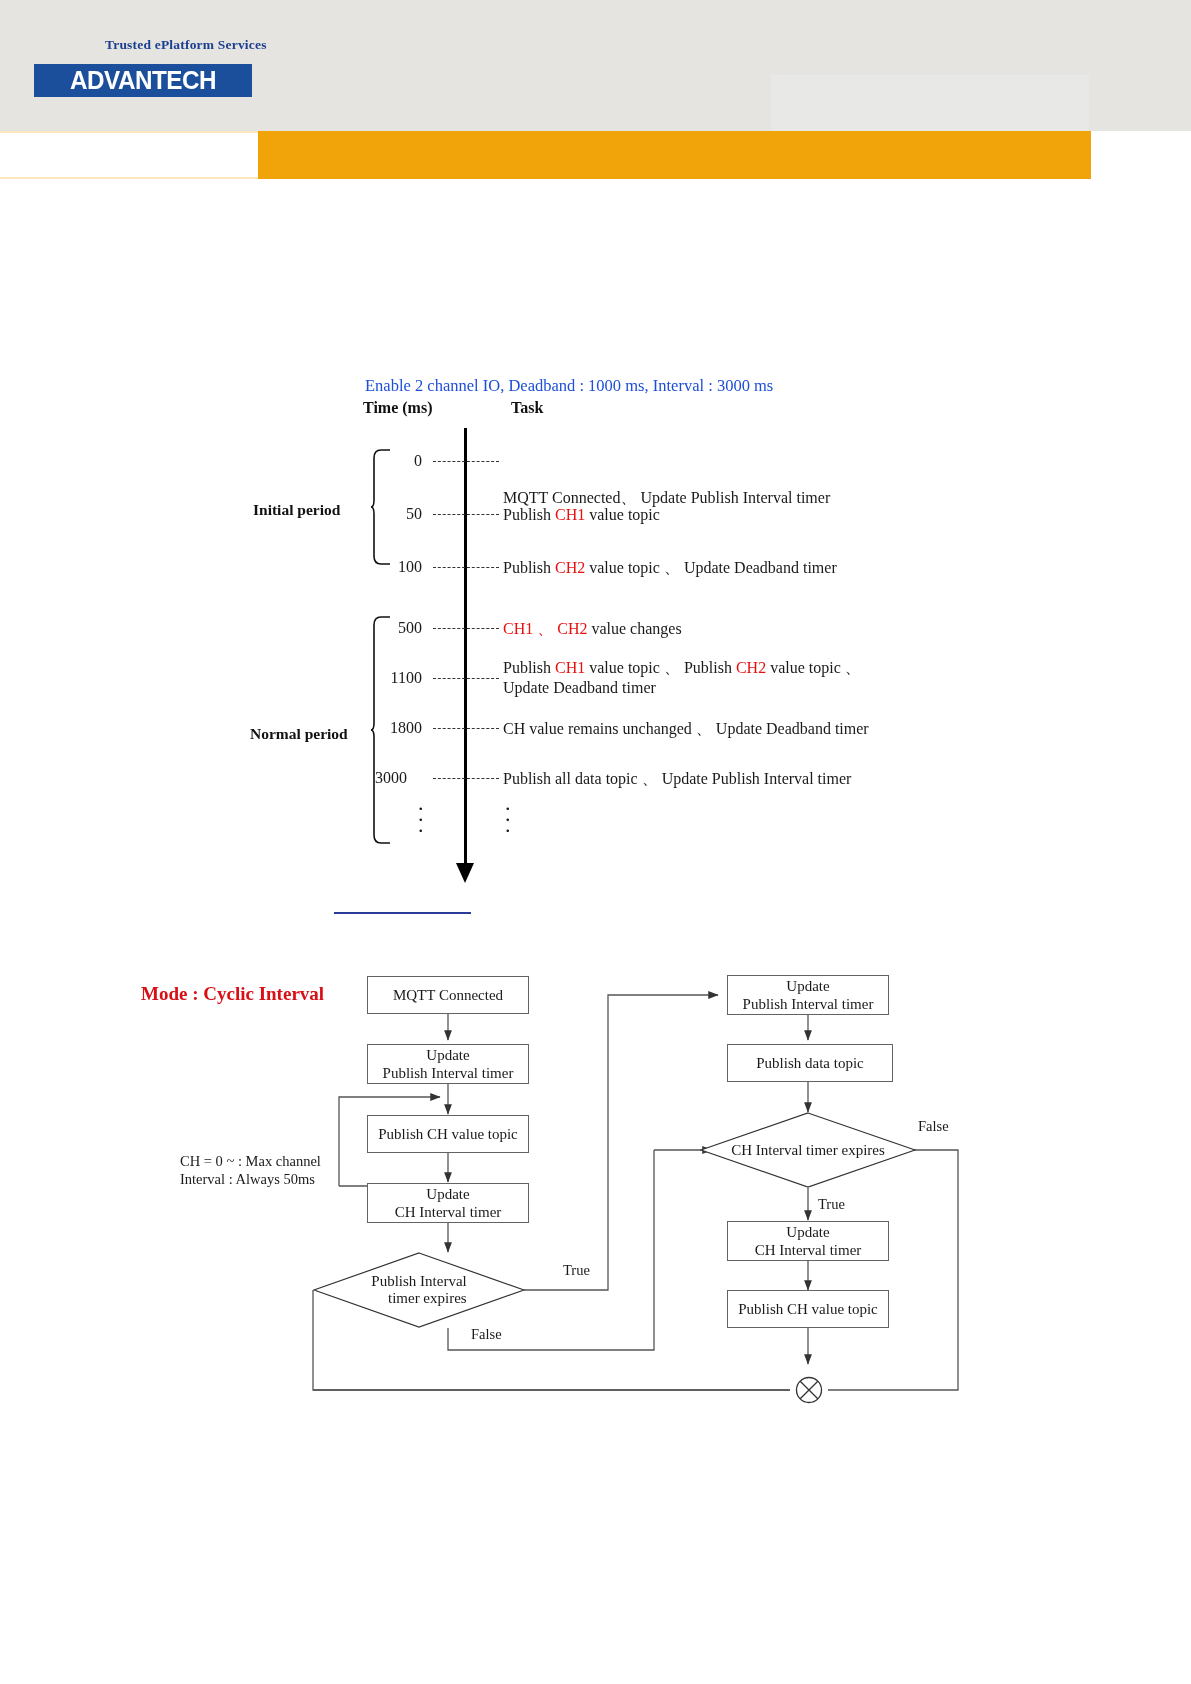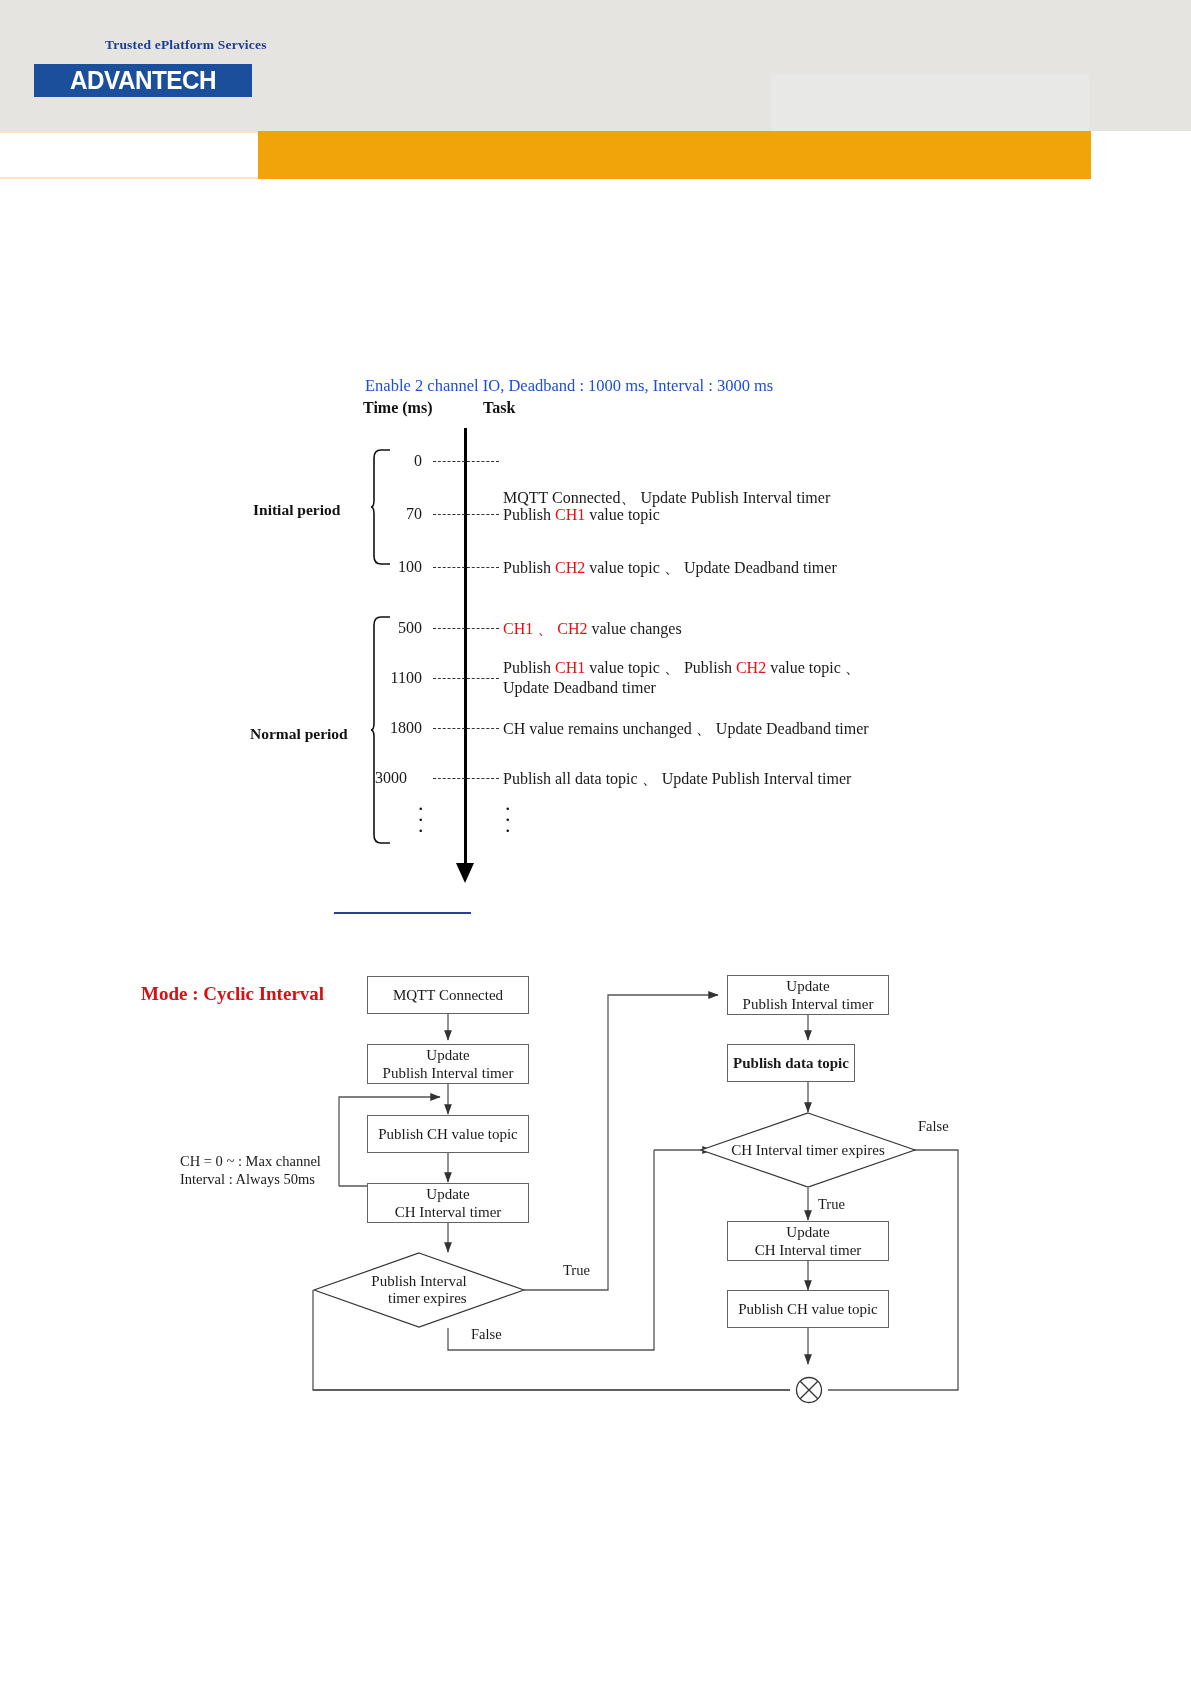--- a/index.html
+++ b/index.html
@@ -30,21 +30,21 @@
   #header-left-strip{position:absolute;left:0;top:131px;width:258px;height:48px;background:#ffffff;}
   #header-left-rule-top{position:absolute;left:0;top:131px;width:258px;height:2px;background:#fbe6bd;}
   #header-left-rule-bottom{position:absolute;left:0;top:177px;width:258px;height:2px;background:#fbe6bd;}
 
   
   #timeline-figure{position:absolute;left:0;top:360px;width:1191px;height:530px;}
   #timeline-title{
     position:absolute;left:365px;top:8px;font-size:16.5px;color:#1d4ed8;white-space:nowrap;margin-top:8px;
   }
   #timeline-head-time{position:absolute;left:363px;top:39px;font-size:16px;font-weight:bold;color:#111;}
-  #timeline-head-task{position:absolute;left:483px;top:39px;font-size:16px;font-weight:bold;color:#111;}
+  #timeline-head-task{position:absolute;left:511px;top:39px;font-size:16px;font-weight:bold;color:#111;}
 
   #timeline-axis{position:absolute;left:464px;top:68px;width:3px;height:442px;background:#000;}
   #timeline-arrowhead{
     position:absolute;left:456px;top:503px;width:0;height:0;
     border-left:9px solid transparent;border-right:9px solid transparent;
     border-top:20px solid #000;
   }
 
   .tl-row{position:absolute;height:20px;}
   .tl-time{
@@ -129,21 +129,21 @@
   <div class="tl-label" style="left:253px;top:141px;">Initial period</div>
   <div class="tl-label" style="left:250px;top:365px;">Normal period</div>
 
   <div class="tl-row" style="top:92px;">
     <div class="tl-time" style="left:360px;">0</div>
     <div class="tl-dash" style="left:433px;width:66px;"></div>
     <div class="tl-task" style="left:503px;margin-top:36px;"><span class="sep">MQTT  Connected</span><span class="sep">、</span><span class="sep">  Update Publish Interval timer</span></div>
   </div>
 
   <div class="tl-row" style="top:145px;">
-    <div class="tl-time" style="left:360px;">70</div>
+    <div class="tl-time" style="left:360px;">50</div>
     <div class="tl-dash" style="left:433px;width:66px;"></div>
     <div class="tl-task" style="left:503px;"><span class="sep">Publish </span><span class="ch">CH1</span><span class="sep"> value topic</span></div>
   </div>
 
   <div class="tl-row" style="top:198px;">
     <div class="tl-time" style="left:360px;">100</div>
     <div class="tl-dash" style="left:433px;width:66px;"></div>
     <div class="tl-task" style="left:503px;"><span class="sep">Publish </span><span class="ch">CH2</span><span class="sep"> value topic  、 Update Deadband timer</span></div>
   </div>
 
@@ -254,21 +254,21 @@
   <div class="edge-label" style="left:563px;top:302px;">True</div>
   <div class="edge-label" style="left:471px;top:366px;">False</div>
 
   <div class="fbox" style="left:727px;top:15px;width:162px;height:40px;">
     <span>
       <span>Update</span><br>
       <span>Publish Interval timer</span>
     </span>
   </div>
 
-  <div class="fbox" style="left:727px;top:84px;width:128px;height:38px;font-weight:bold;">Publish data topic</div>
+  <div class="fbox" style="left:727px;top:84px;width:166px;height:38px;">Publish data topic</div>
 
   <div class="fdia" style="left:700px;top:152px;width:216px;height:76px;">
     <svg width="216" height="76" viewBox="0 0 216 76">
         <polygon points="108,1 215,38 108,75 1,38" fill="#fff" stroke="#333" stroke-width="1.2"></polygon>
       </svg>
     <div class="fdia-text">CH Interval timer expires</div>
   </div>
 
   <div class="edge-label" style="left:918px;top:158px;">False</div>
   <div class="edge-label" style="left:818px;top:236px;">True</div>

